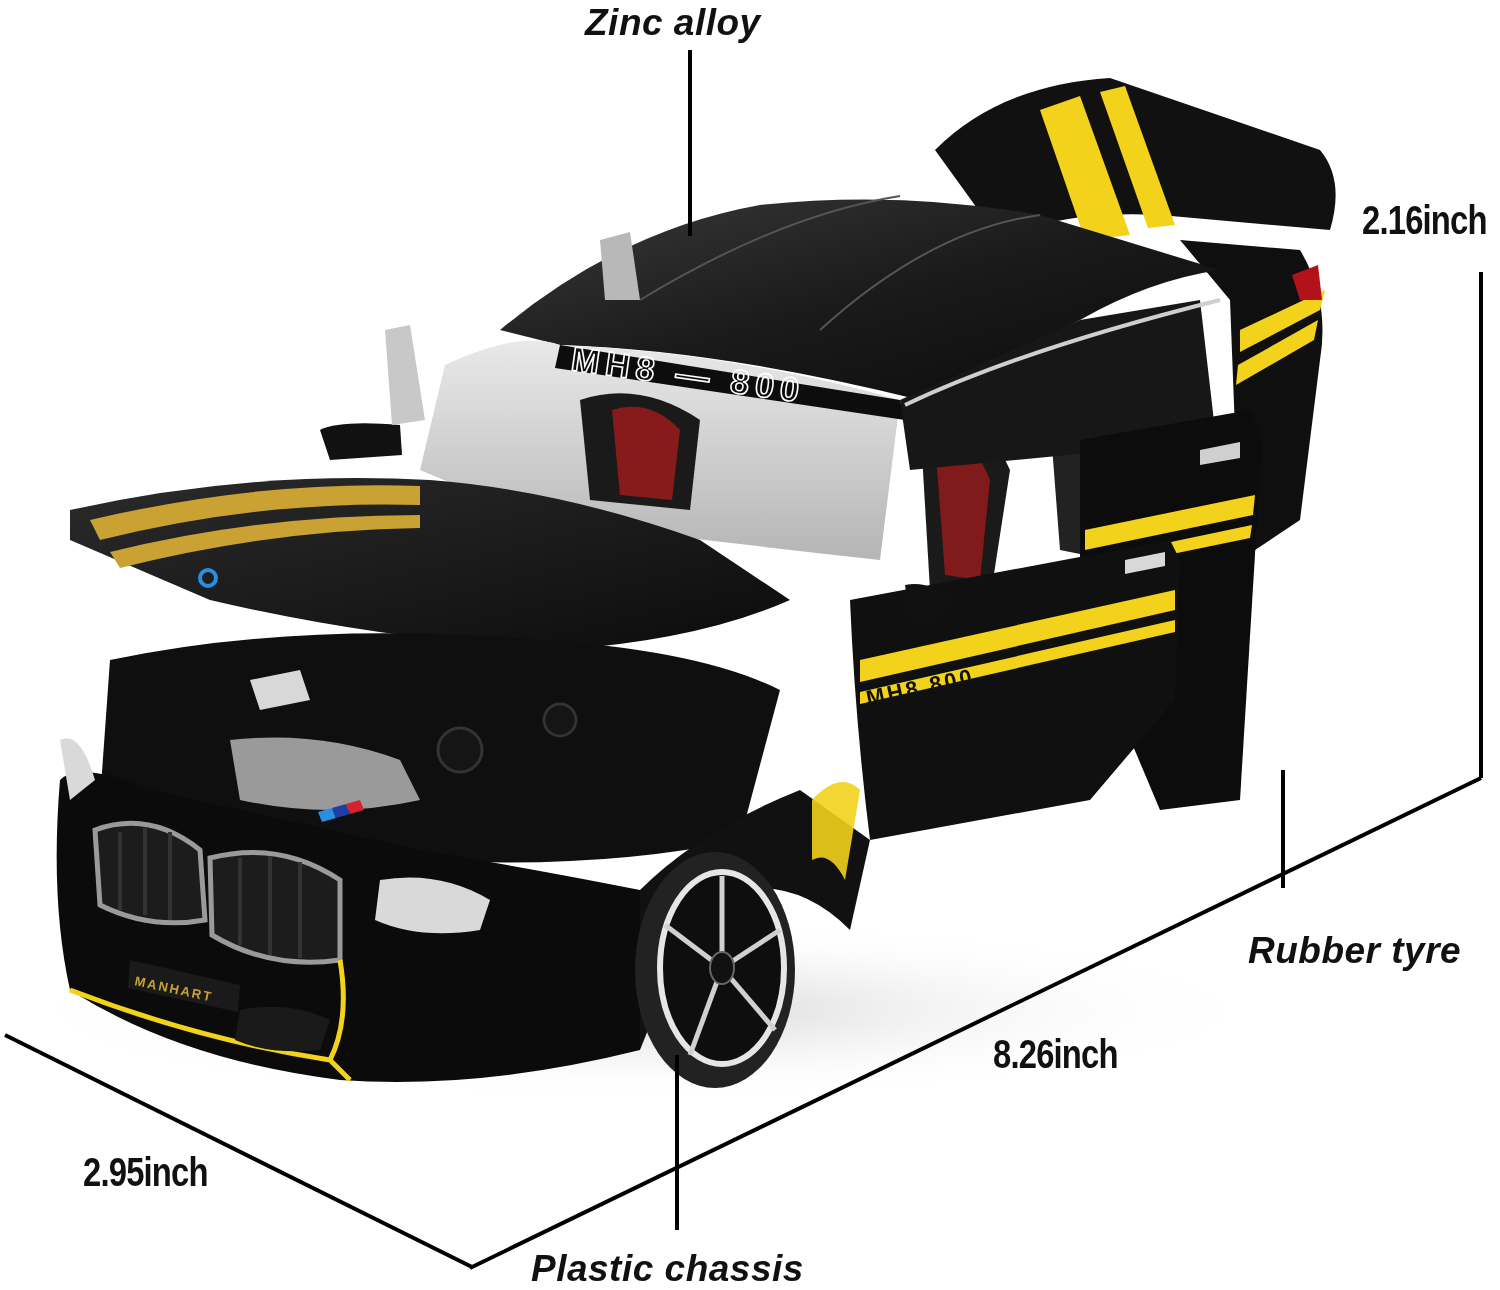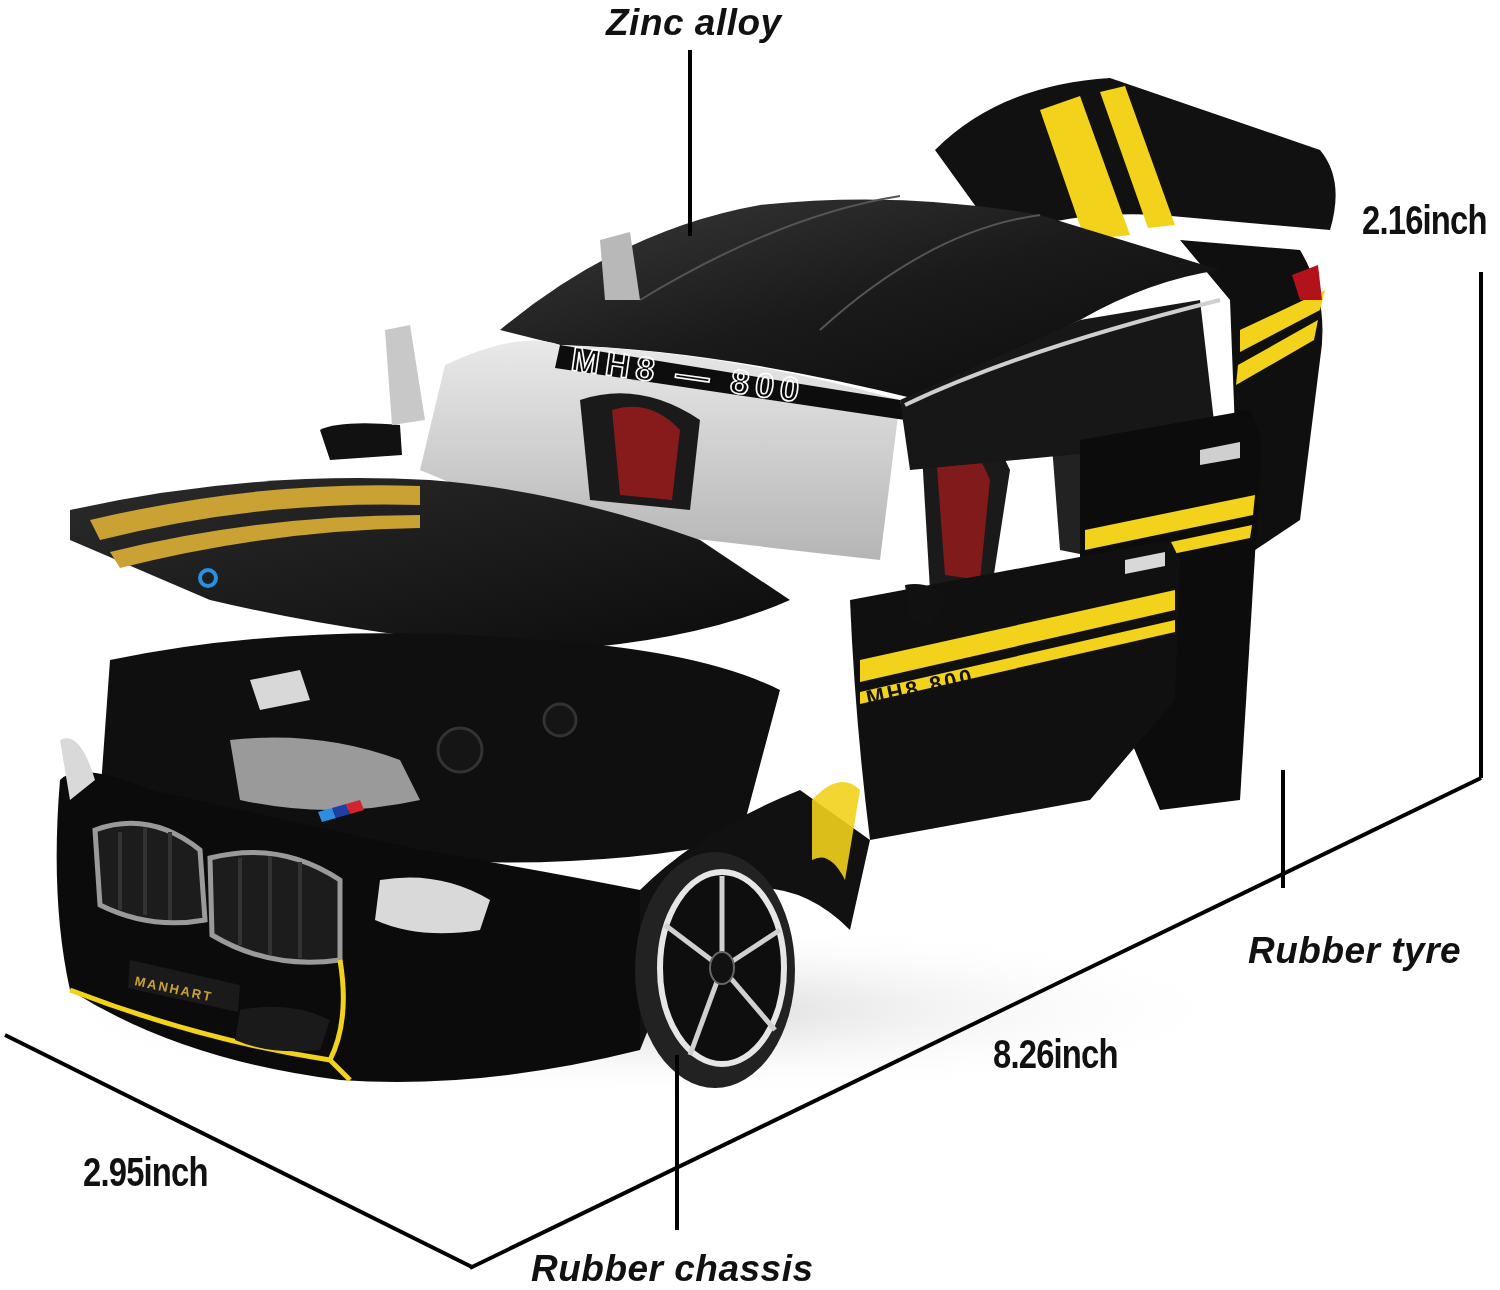--- a/index.html
+++ b/index.html
@@ -147,19 +147,19 @@
 
   <svg class="lines" width="1500" height="1290" viewBox="0 0 1500 1290">
     <line x1="690" y1="50" x2="690" y2="236" stroke="#000" stroke-width="4"></line>
     <line x1="1481" y1="272" x2="1481" y2="778" stroke="#000" stroke-width="4"></line>
     <line x1="1481" y1="778" x2="470" y2="1268" stroke="#000" stroke-width="4"></line>
     <line x1="5" y1="1035" x2="472" y2="1267" stroke="#000" stroke-width="4"></line>
     <line x1="1283" y1="770" x2="1283" y2="888" stroke="#000" stroke-width="4"></line>
     <line x1="677" y1="1055" x2="677" y2="1230" stroke="#000" stroke-width="4"></line>
   </svg>
 
-  <div class="label feature" style="left:606px; top:2px;">Zinc alloy</div>
+  <div class="label feature" style="left:585px; top:2px;">Zinc alloy</div>
   <div class="label dim" style="left:1362px; top:198px;">2.16inch</div>
   <div class="label feature" style="left:1248px; top:930px;">Rubber tyre</div>
   <div class="label dim" style="left:993px; top:1032px;">8.26inch</div>
   <div class="label dim" style="left:83px; top:1150px;">2.95inch</div>
-  <div class="label feature" style="left:531px; top:1248px;">Rubber chassis</div>
+  <div class="label feature" style="left:531px; top:1248px;">Plastic chassis</div>
 </div>
 
 </body></html>

